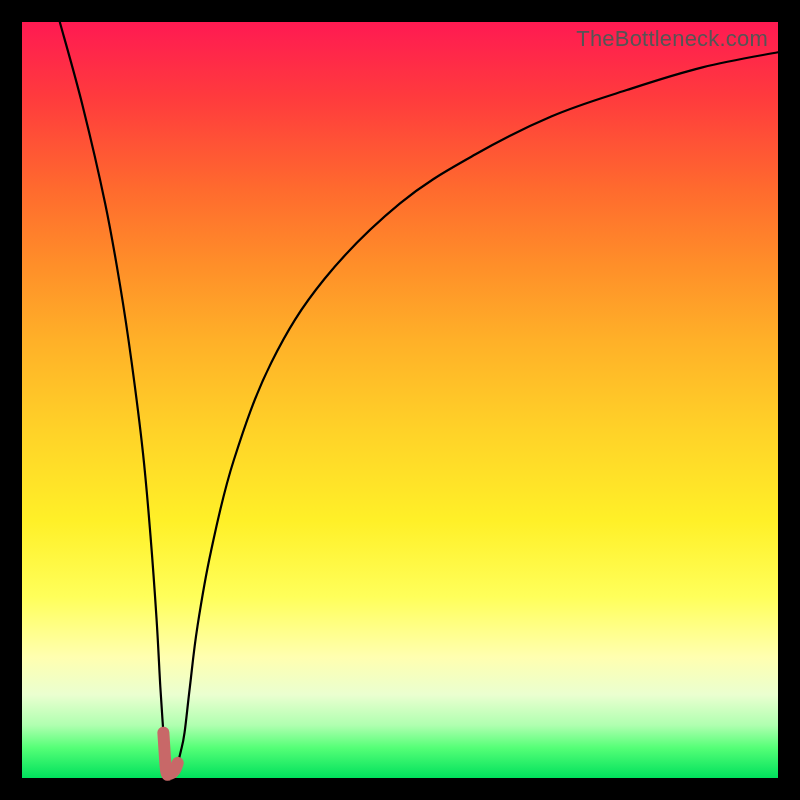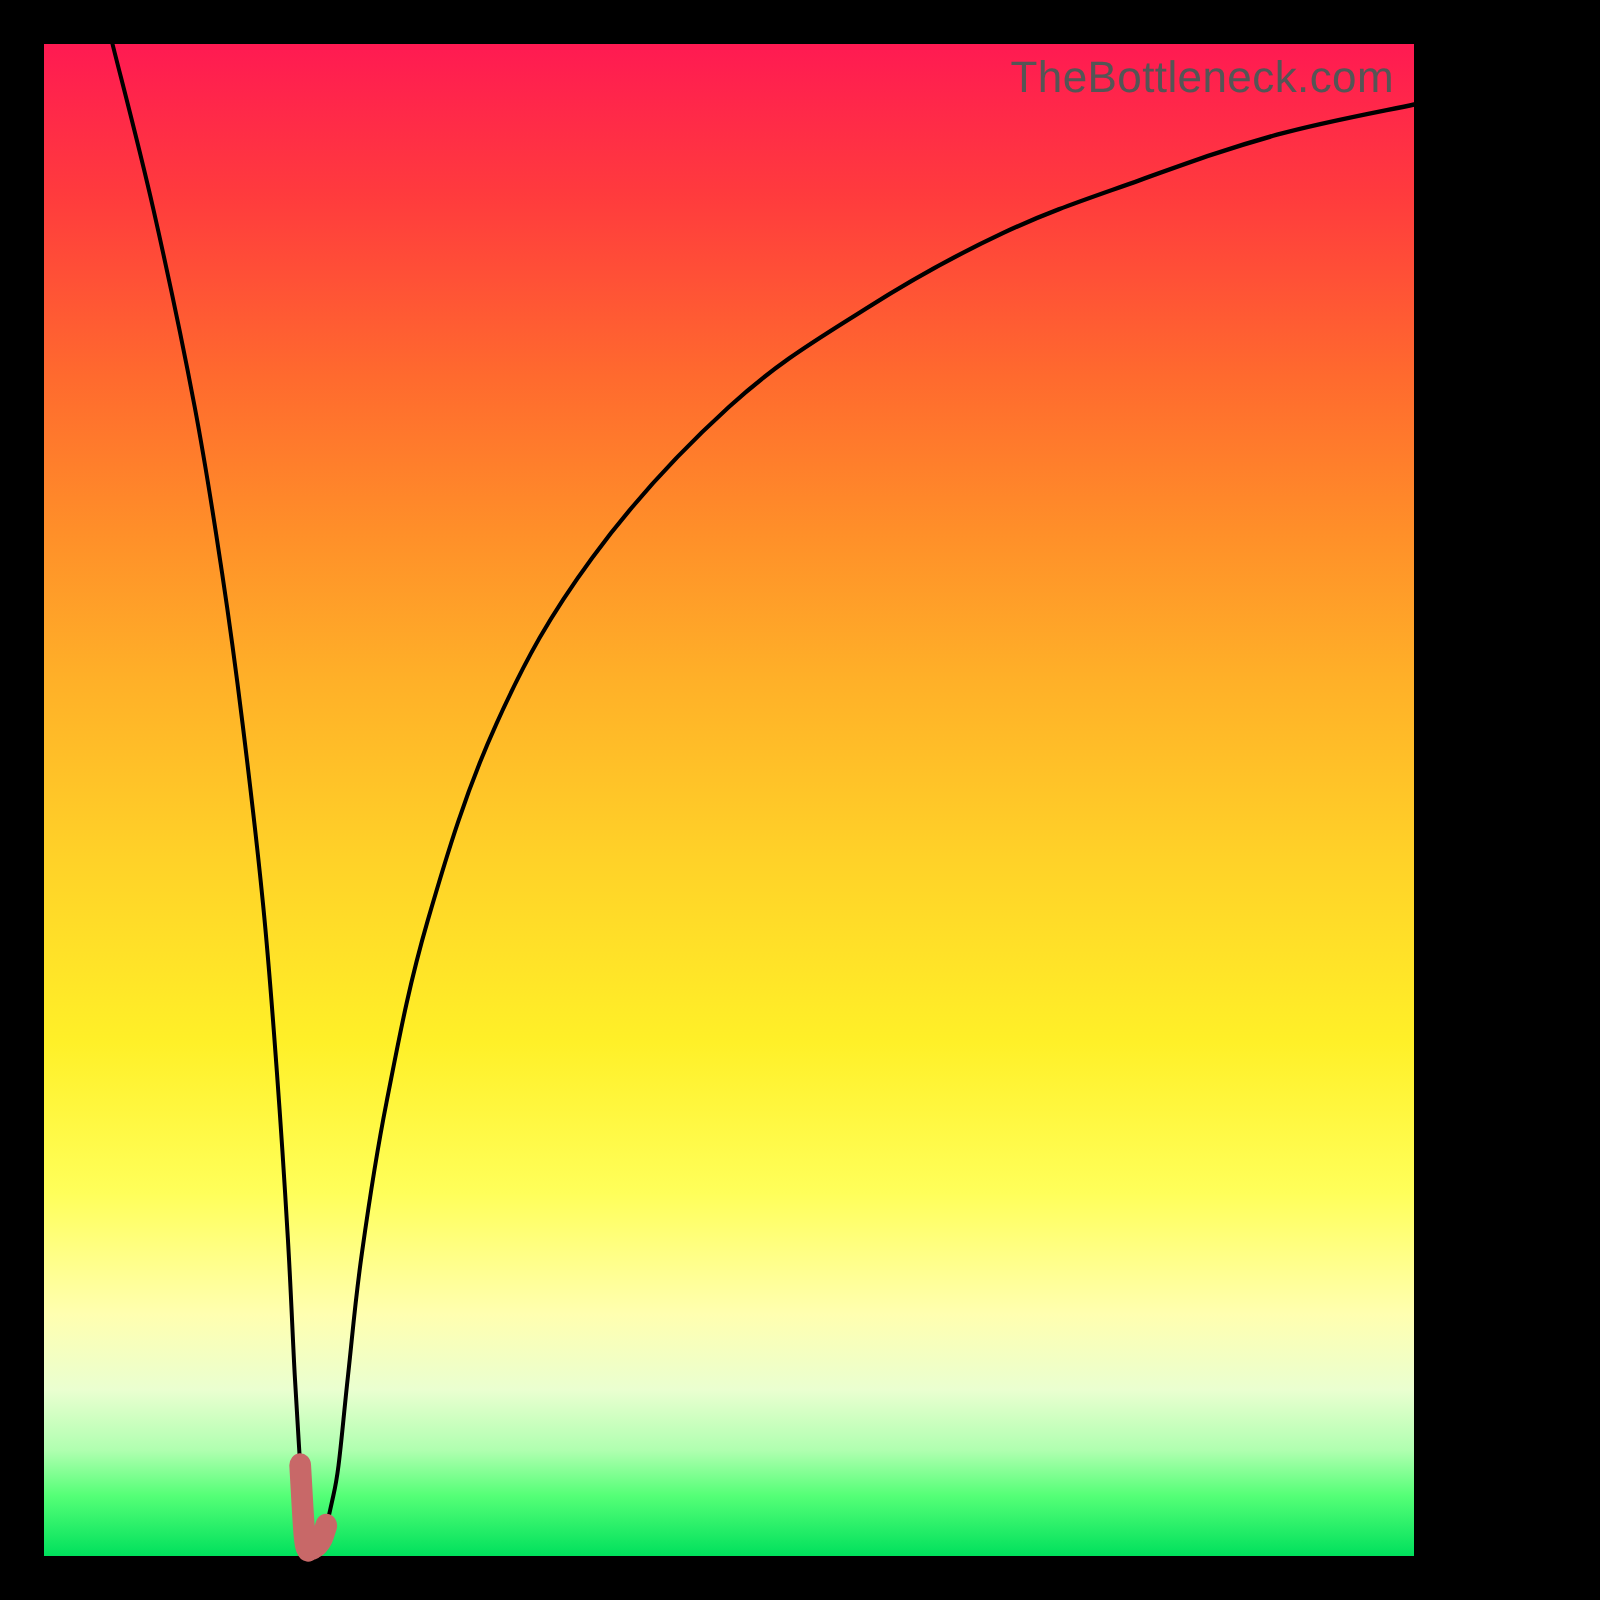--- a/index.html
+++ b/index.html
@@ -14,21 +14,21 @@
   .frame {
     position: absolute;
     inset: 0;
     background: #000;
   }
   .plot-area {
     position: absolute;
     
     left: 22px;
     top: 22px;
-    width: 685px;
+    width: 756px;
     height: 756px;
     background: linear-gradient(
       to bottom,
       #ff1a52 0%,
       #ff3b3d 10%,
       #ff6a2e 22%,
       #ff8e29 32%,
       #ffb028 42%,
       #ffd228 54%,
       #fff028 66%,

